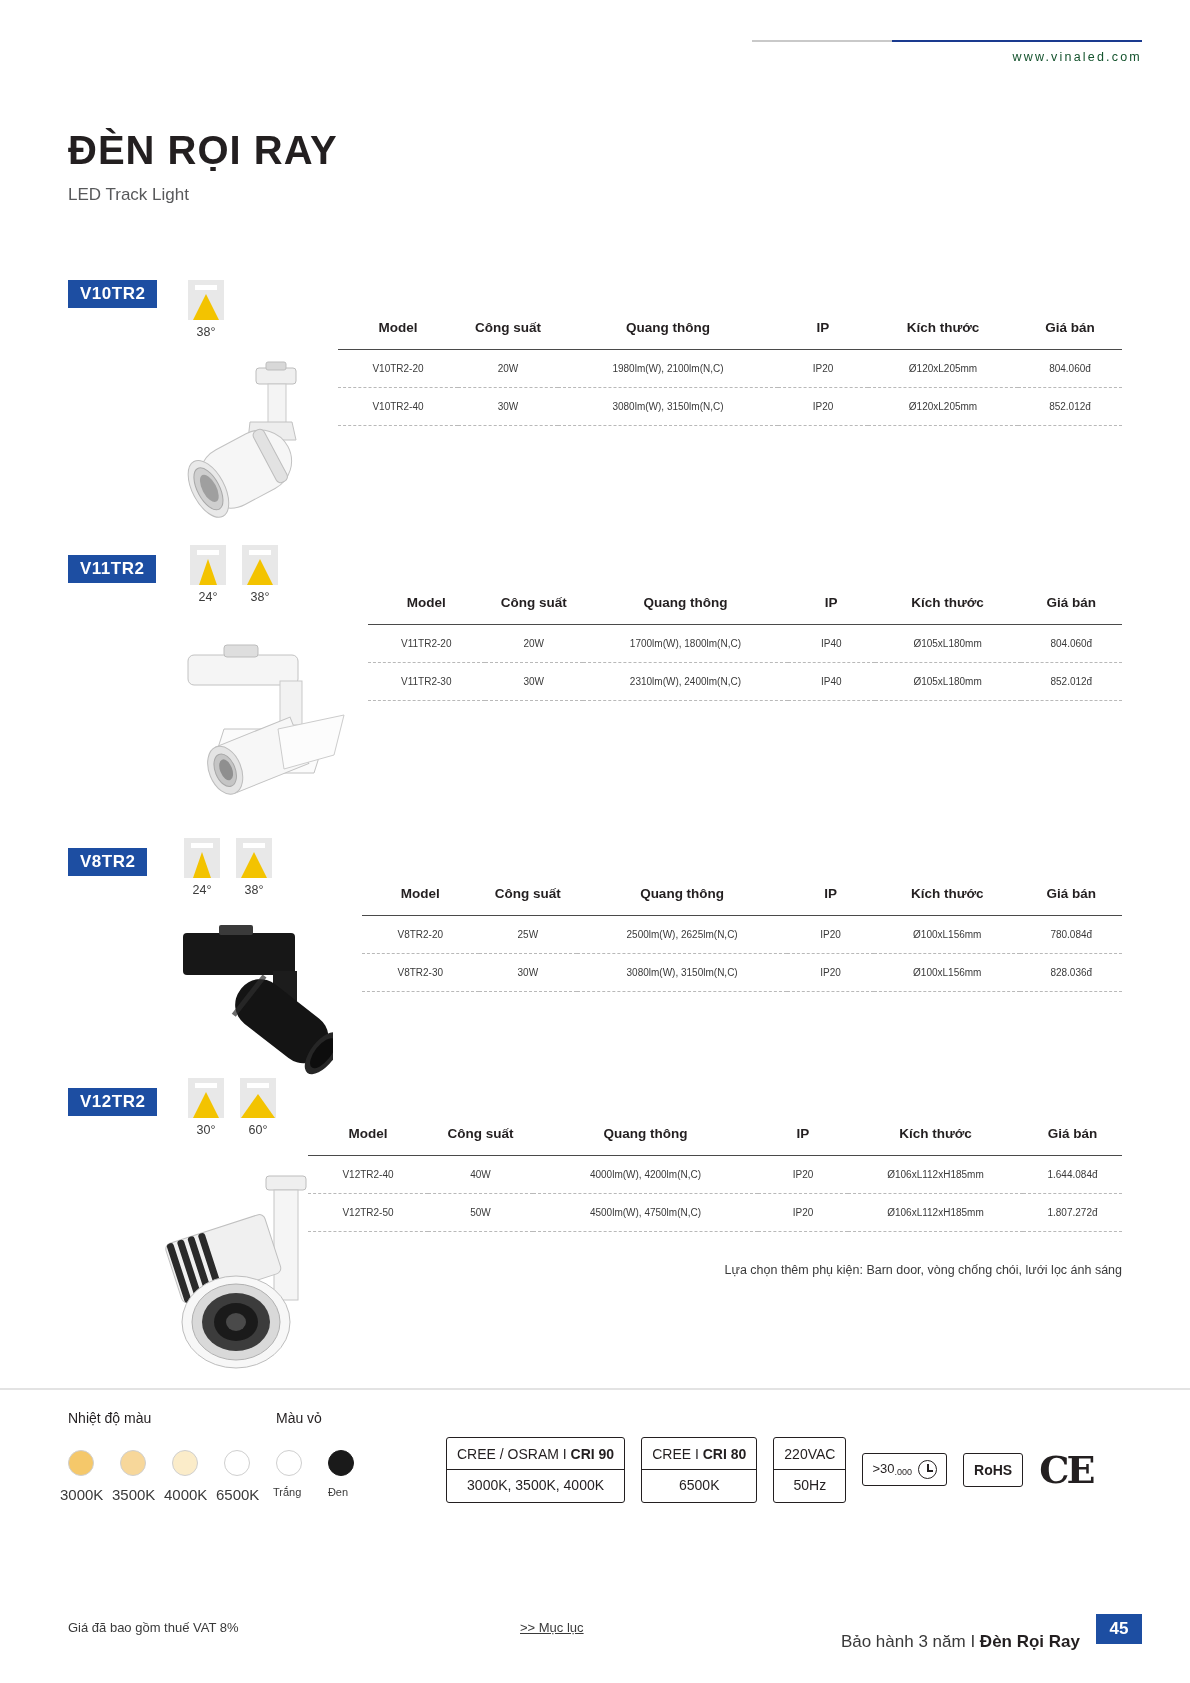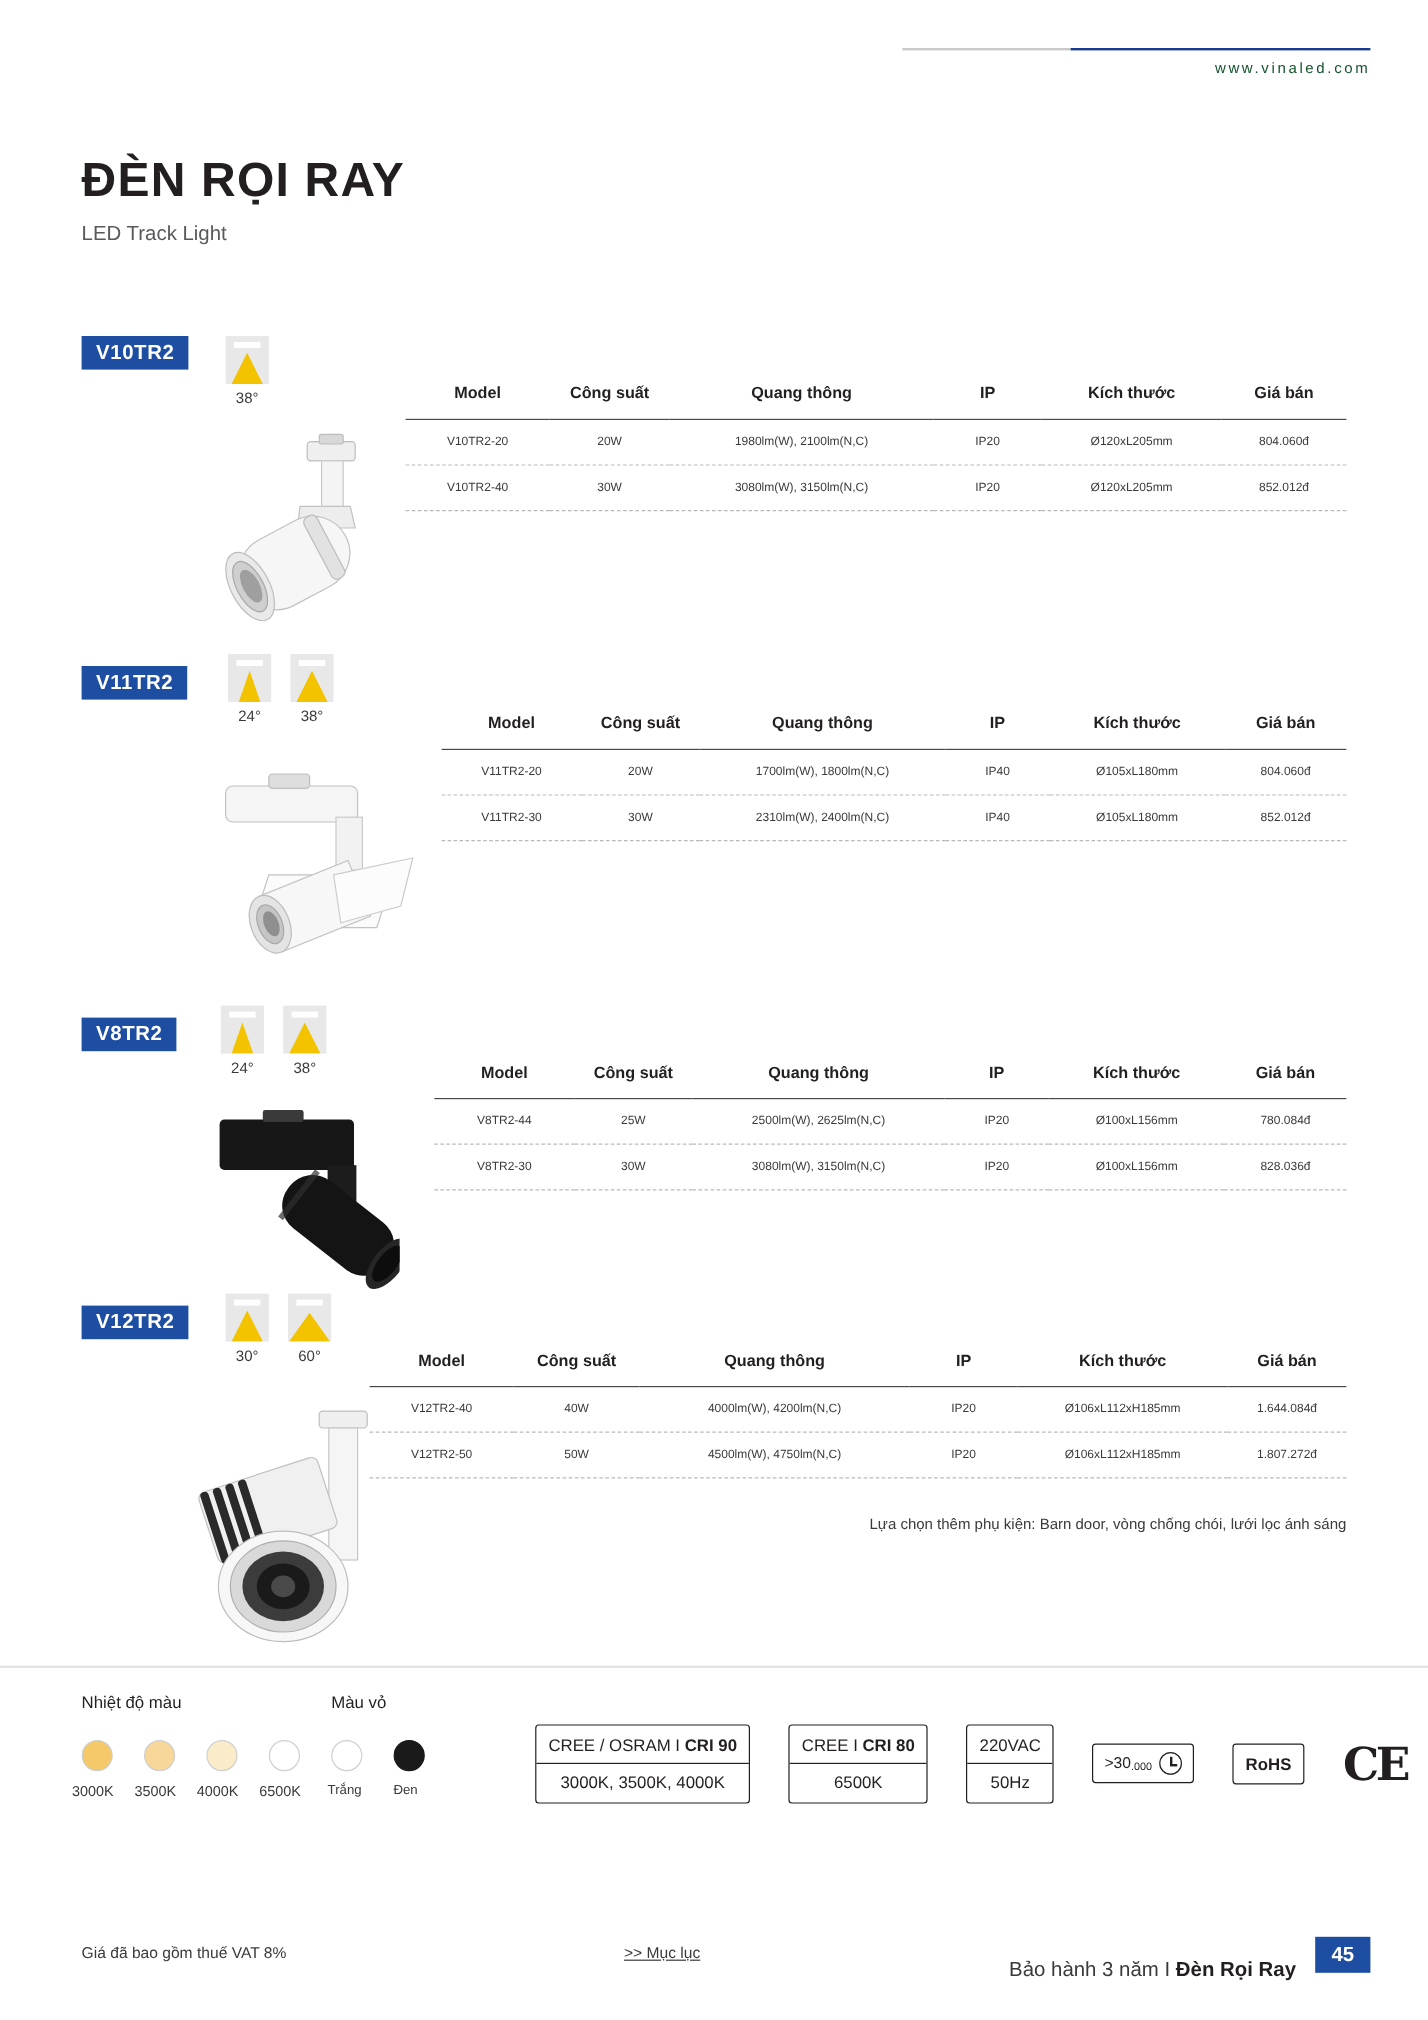--- a/index.html
+++ b/index.html
@@ -90,29 +90,29 @@
 
   
   .footer-sep { position:absolute; left:0; top:1388px; width:1190px; height:2px; background:#e3e3e3; }
   .footer { position:absolute; left:0; top:1390px; width:1190px; height:293px; }
 
   .foot-label { font-size:14px; color:#231f20; }
   .cct-group { position:absolute; left:68px; top:20px; }
   .cct-dots { display:flex; gap:26px; margin-top:24px; }
   .cct-dot { width:26px; height:26px; border-radius:50%; border:1px solid #cfcfcf; }
   .cct-names { display:flex; gap:26px; margin-top:10px; }
-  .cct-names span { width:26px; font-size:12px; color:#3a3a3a; text-align:right; white-space:nowrap; }
+  .cct-names span { width:26px; font-size:15px; color:#3a3a3a; text-align:right; white-space:nowrap; }
   .cct-names span:nth-child(n) { transform:translateX(-8px); }
 
   .body-group { position:absolute; left:276px; top:20px; }
   .body-dots { display:flex; gap:26px; margin-top:24px; }
   .body-names { display:flex; gap:26px; margin-top:10px; }
   .body-names span { width:26px; font-size:11px; color:#3a3a3a; text-align:center; transform:translateX(-3px); }
 
-  .badges { position:absolute; left:446px; top:47px; display:flex; align-items:center; gap:32px; }
+  .badges { position:absolute; left:446px; top:47px; display:flex; align-items:center; gap:16px; }
   .bx {
     border:1.5px solid #231f20; border-radius:3px; padding:6px 10px; text-align:center;
     font-size:14px; line-height:1.45; background:#fff;
   }
   .bx .bx-l1 { white-space:nowrap; }
   .bx .bx-sep { height:1px; background:#231f20; margin:5px -10px; }
   .bx b { font-weight:bold; }
   .bx-life { display:flex; align-items:center; gap:6px; padding:6px 9px; }
   .bx-life .lt { font-size:13px; }
   .bx-life .sub { font-size:9px; vertical-align:bottom; }
@@ -315,21 +315,21 @@
         <th style="width:120px">Model</th>
         <th style="width:100px">Công suất</th>
         <th style="width:215px">Quang thông</th>
         <th style="width:90px">IP</th>
         <th style="width:150px">Kích thước</th>
         <th style="width:104px">Giá bán</th>
       </tr>
     </thead>
     <tbody>
       <tr>
-        <td>V8TR2-44</td>
+        <td>V8TR2-20</td>
         <td>25W</td>
         <td>2500lm(W), 2625lm(N,C)</td>
         <td>IP20</td>
         <td>Ø100xL156mm</td>
         <td>780.084đ</td>
       </tr>
       <tr>
         <td>V8TR2-30</td>
         <td>30W</td>
         <td>3080lm(W), 3150lm(N,C)</td>

